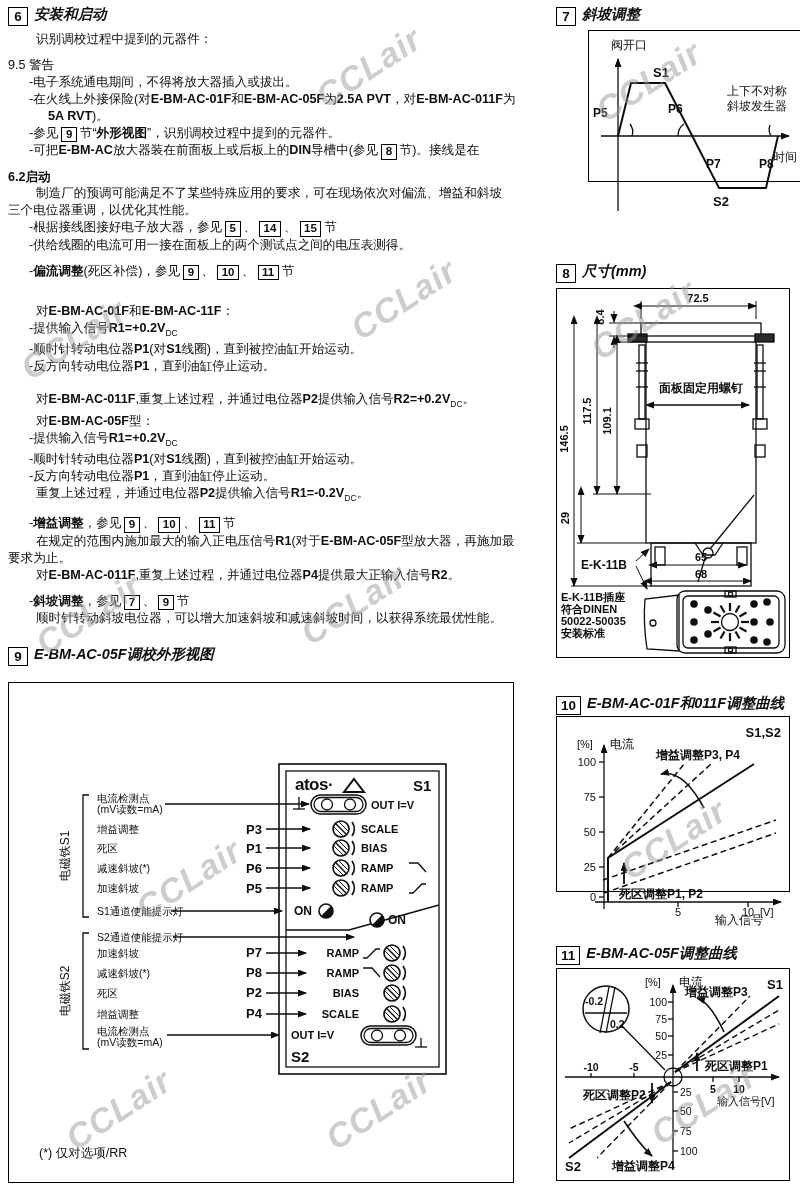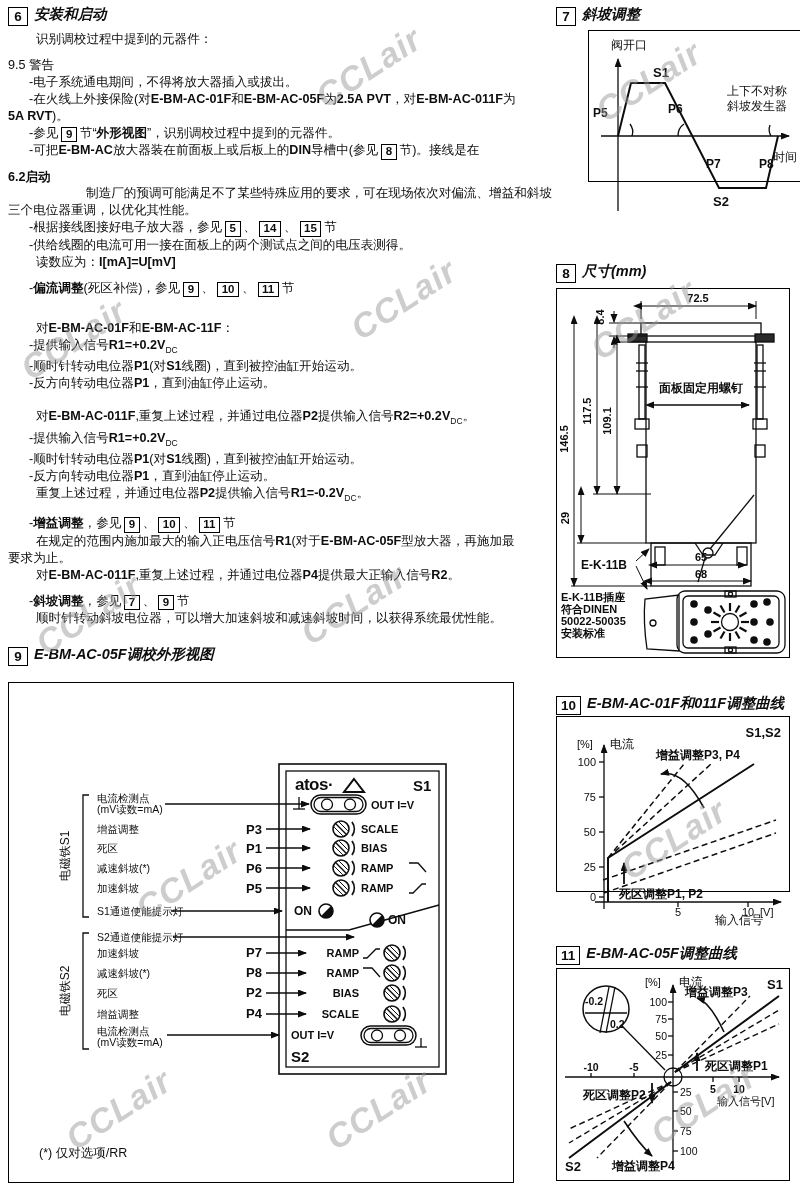--- a/index.html
+++ b/index.html
@@ -71,37 +71,37 @@
 
   <div class="sechead" style="left:8px;top:5px">
     <span class="hnum">6</span><span>安装和启动</span>
   </div>
   <div id="sec6-body">
       <div class="ln" style="padding-left: 28px;">识别调校过程中提到的元器件：</div>
       <div class="ln blank" style="padding-left: 0px;"></div>
       <div class="ln" style="padding-left: 0px;">9.5 警告</div>
       <div class="ln" style="padding-left: 21px;">-电子系统通电期间，不得将放大器插入或拔出。</div>
       <div class="ln" style="padding-left: 21px;">-在火线上外接保险(对<b>E-BM-AC-01F</b>和<b>E-BM-AC-05F</b>为<b>2.5A PVT</b>，对<b>E-BM-AC-011F</b>为</div>
-      <div class="ln" style="padding-left: 0px;"><b>5A RVT</b>)。</div>
+      <div class="ln" style="padding-left: 0px; margin-left: 40px;"><b>5A RVT</b>)。</div>
       <div class="ln" style="padding-left: 21px;">-参见<span class="nbox">9</span>节“<b>外形视图</b>”，识别调校过程中提到的元器件。</div>
       <div class="ln" style="padding-left: 21px;">-可把<b>E-BM-AC</b>放大器装在前面板上或后板上的<b>DIN</b>导槽中(参见<span class="nbox">8</span>节)。接线是在</div>
       <div class="ln blank" style="padding-left: 0px;"></div>
       <div class="ln bold" style="padding-left: 0px;">6.2启动</div>
-      <div class="ln" style="padding-left: 28px; text-align: right;">制造厂的预调可能满足不了某些特殊应用的要求，可在现场依次对偏流、增益和斜坡</div>
+      <div class="ln" style="padding-left: 28px;">制造厂的预调可能满足不了某些特殊应用的要求，可在现场依次对偏流、增益和斜坡</div>
       <div class="ln" style="padding-left: 0px;">三个电位器重调，以优化其性能。</div>
       <div class="ln" style="padding-left: 21px;">-根据接线图接好电子放大器，参见<span class="nbox">5</span>、<span class="nbox">14</span>、<span class="nbox">15</span>节</div>
       <div class="ln" style="padding-left: 21px;">-供给线圈的电流可用一接在面板上的两个测试点之间的电压表测得。</div>
-      <div class="ln" style="padding-left: 28px;">读数应为：<b>I[mA]=U[mV]</b></div>
       <div class="ln blank" style="padding-left: 0px;"></div>
       <div class="ln" style="padding-left: 21px;">-<b>偏流调整</b>(死区补偿)，参见<span class="nbox">9</span>、<span class="nbox">10</span>、<span class="nbox">11</span>节</div>
       <div class="ln" style="padding-left: 28px; margin-top: 23px;">对<b>E-BM-AC-01F</b>和<b>E-BM-AC-11F</b>：</div>
       <div class="ln" style="padding-left: 21px;">-提供输入信号<b>R1=+0.2V</b><sub>DC</sub></div>
       <div class="ln" style="padding-left: 21px;">-顺时针转动电位器<b>P1</b>(对<b>S1</b>线圈)，直到被控油缸开始运动。</div>
       <div class="ln" style="padding-left: 21px;">-反方向转动电位器<b>P1</b>，直到油缸停止运动。</div>
       <div class="ln" style="padding-left: 28px; margin-top: 16px;">对<b>E-BM-AC-011F</b>,重复上述过程，并通过电位器<b>P2</b>提供输入信号<b>R2=+0.2V</b><sub>DC</sub>。</div>
+      <div class="ln" style="padding-left: 28px;">对<b>E-BM-AC-05F</b>型：</div>
       <div class="ln" style="padding-left: 21px;">-提供输入信号<b>R1=+0.2V</b><sub>DC</sub></div>
       <div class="ln" style="padding-left: 21px;">-顺时针转动电位器<b>P1</b>(对<b>S1</b>线圈)，直到被控油缸开始运动。</div>
       <div class="ln" style="padding-left: 21px;">-反方向转动电位器<b>P1</b>，直到油缸停止运动。</div>
       <div class="ln" style="padding-left: 28px;">重复上述过程，并通过电位器<b>P2</b>提供输入信号<b>R1=-0.2V</b><sub>DC</sub>。</div>
       <div class="ln blank" style="padding-left: 0px;"></div>
       <div class="ln" style="padding-left: 21px;">-<b>增益调整</b>，参见<span class="nbox">9</span>、<span class="nbox">10</span>、<span class="nbox">11</span>节</div>
       <div class="ln" style="padding-left: 28px;">在规定的范围内施加最大的输入正电压信号<b>R1</b>(对于<b>E-BM-AC-05F</b>型放大器，再施加最</div>
       <div class="ln" style="padding-left: 0px;">要求为止。</div>
       <div class="ln" style="padding-left: 28px;">对<b>E-BM-AC-011F</b>,重复上述过程，并通过电位器<b>P4</b>提供最大正输入信号<b>R2</b>。</div>
       <div class="ln blank" style="padding-left: 0px;"></div>

